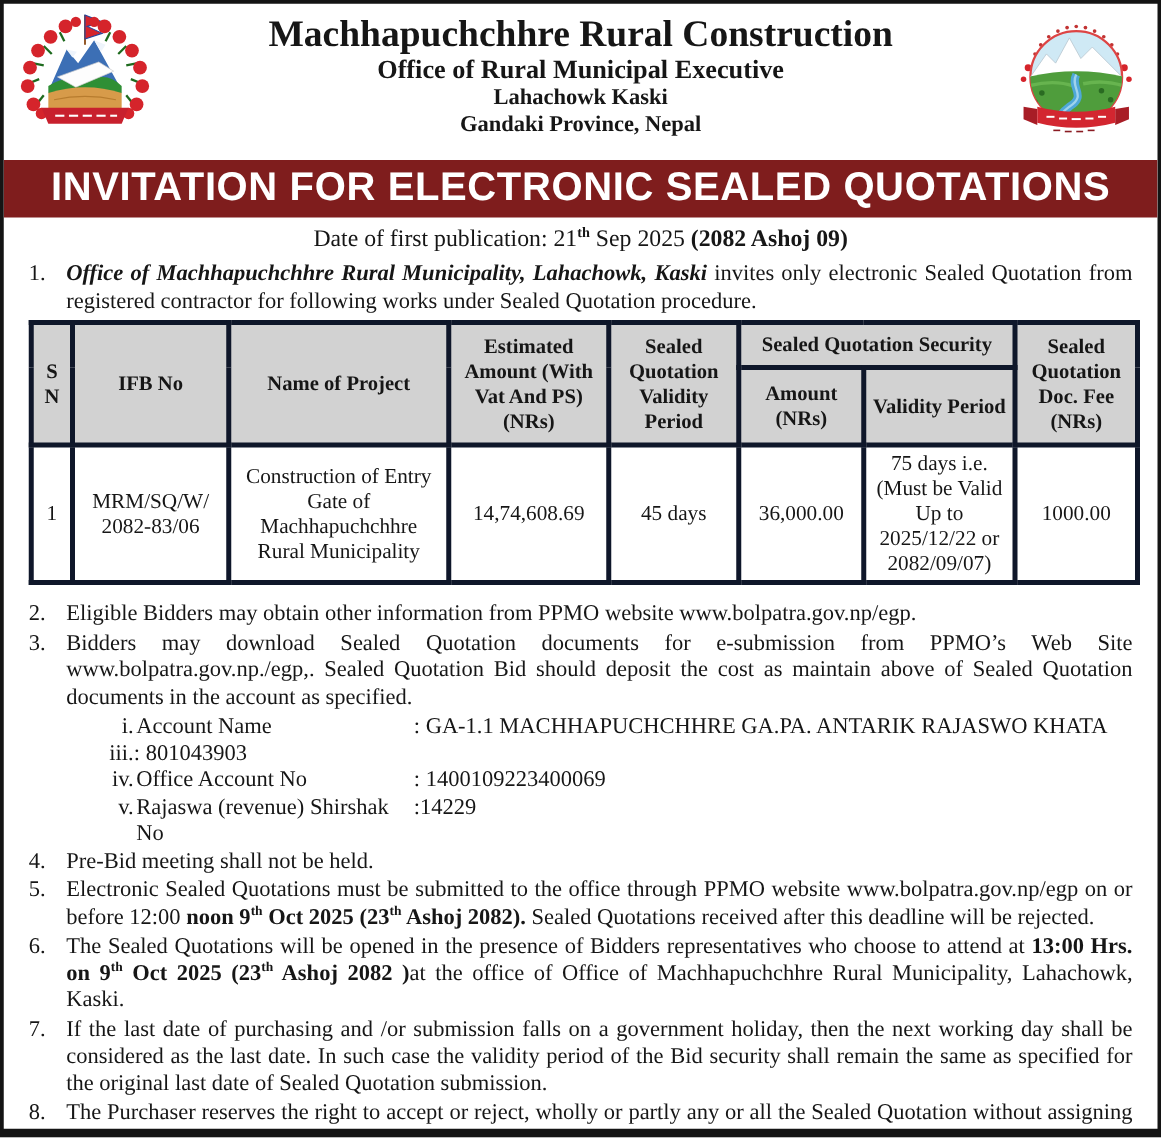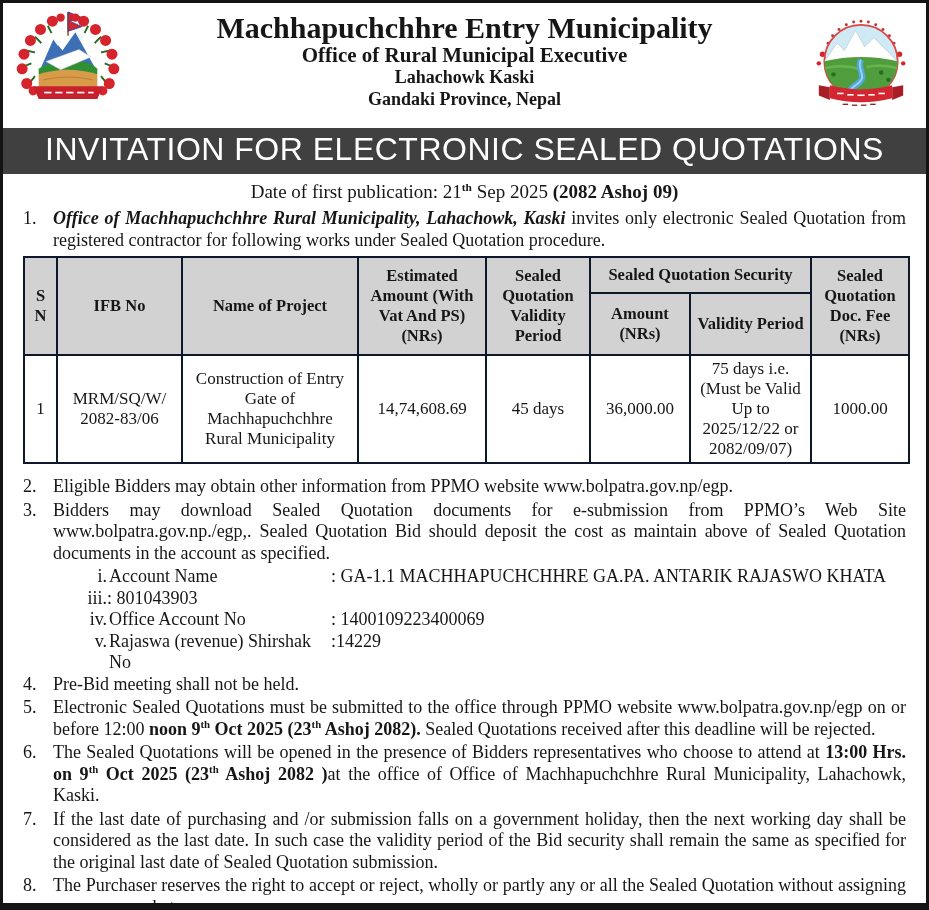--- a/index.html
+++ b/index.html
@@ -17,44 +17,44 @@
   }
   
   .letterhead{display:flex;align-items:flex-start;padding:5px 10px 2px;}
   .logo{width:110px;height:118px;flex:none;}
   .letterhead-center{flex:1;text-align:center;padding-top:4px;}
   .org-name{font-size:30px;font-weight:bold;line-height:1.08;}
   .office-name{font-size:21px;font-weight:bold;line-height:1.06;}
   .addr{font-size:18px;font-weight:bold;line-height:1.22;}
   
   .banner{
-    background:#404040;color:#ffffff;
+    background:#7f1d1d;color:#ffffff;
     font-family:"Liberation Sans", sans-serif;
-    font-weight:normal;font-size:32px;letter-spacing:.5px;
+    font-weight:bold;font-size:32px;letter-spacing:.5px;
     text-align:center;padding:3px 0 6px;
   }
   
   .pub-date{text-align:center;font-size:19px;margin:7px 0 5px;}
   .b{font-weight:bold;}
   .bi{font-weight:bold;font-style:italic;}
   sup.s{font-size:.60em;vertical-align:super;line-height:0;font-weight:bold;}
   
   .list{padding:0 20px;}
   .item{display:flex;font-size:18px;line-height:21.5px;margin:0 0 2px;}
   .item .num{flex:none;width:30px;}
   .item .body{flex:1;}
   .item .body.just{text-align:justify;}
   
   .bank-row{display:flex;font-size:18px;line-height:21.5px;margin-left:20px;}
   .bank-row .roman{flex:none;width:64px;text-align:right;}
   .bank-row .label{flex:none;width:222px;margin-left:2px;}
   .bank-row .value{flex:1;}
   
   table.quote{width:885px;margin:5px auto 12px;border-collapse:collapse;table-layout:fixed;}
-  table.quote th,table.quote td{border:2px solid #0f172a;vertical-align:middle;}
+  table.quote th,table.quote td{border:4px solid #0f172a;vertical-align:middle;}
   table.quote th{background:#d2d2d2;font-size:16.5px;font-weight:bold;padding:2px 3px;text-align:center;}
   table.quote td{font-size:17px;text-align:center;padding:3px 4px;background:#ffffff;}
   th.sn{white-space:pre-line;}
   tr.grp{height:36px;}
   tr.sub{height:62px;}
   tr.data{height:106px;}
 </style>
 </head>
 <body>
 
@@ -109,21 +109,21 @@
       <g fill="#ffffff">
           <rect x="34" y="91" width="8" height="1.8"></rect>
           <rect x="46" y="91" width="8" height="1.8"></rect>
           <rect x="58" y="91" width="8" height="1.8"></rect>
           <rect x="70" y="91" width="8" height="1.8"></rect>
           <rect x="82" y="91" width="6" height="1.8"></rect>
         </g>
     </svg>
 
     <div class="letterhead-center">
-      <div class="org-name">Machhapuchchhre Entry Municipality</div>
+      <div class="org-name">Machhapuchchhre Rural Construction</div>
       <div class="office-name">Office of Rural Municipal Executive</div>
       <div class="addr">Lahachowk Kaski</div>
       <div class="addr">Gandaki Province, Nepal</div>
     </div>
 
     <svg class="logo" viewBox="0 0 120 128" aria-hidden="true">
 
       <g fill="#c23333">
         <circle cx="24" cy="38" r="1.6"></circle>
           <circle cx="29" cy="30" r="1.6"></circle>

